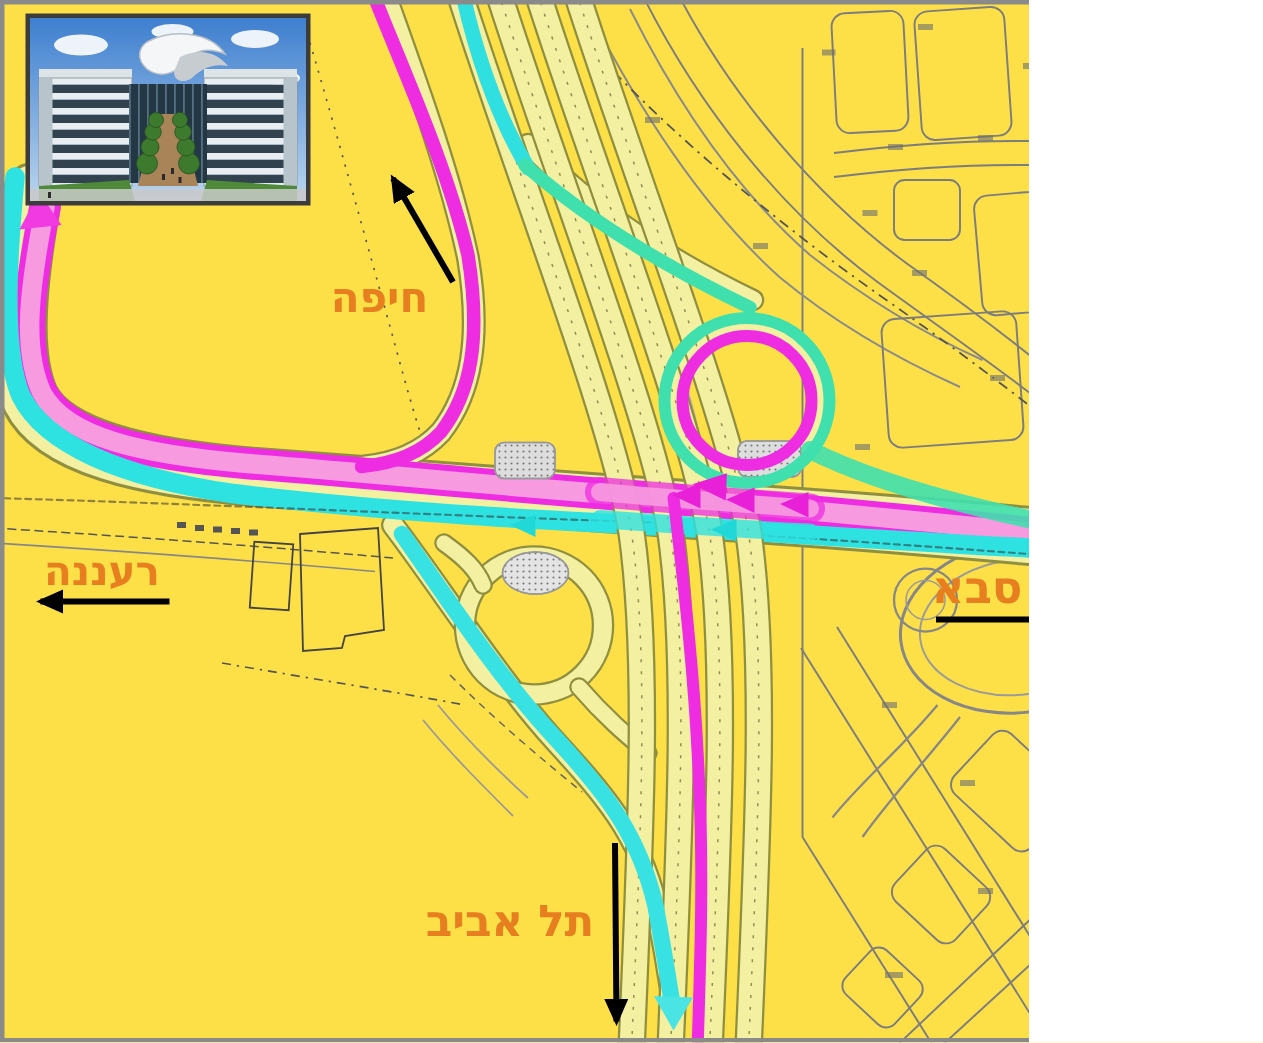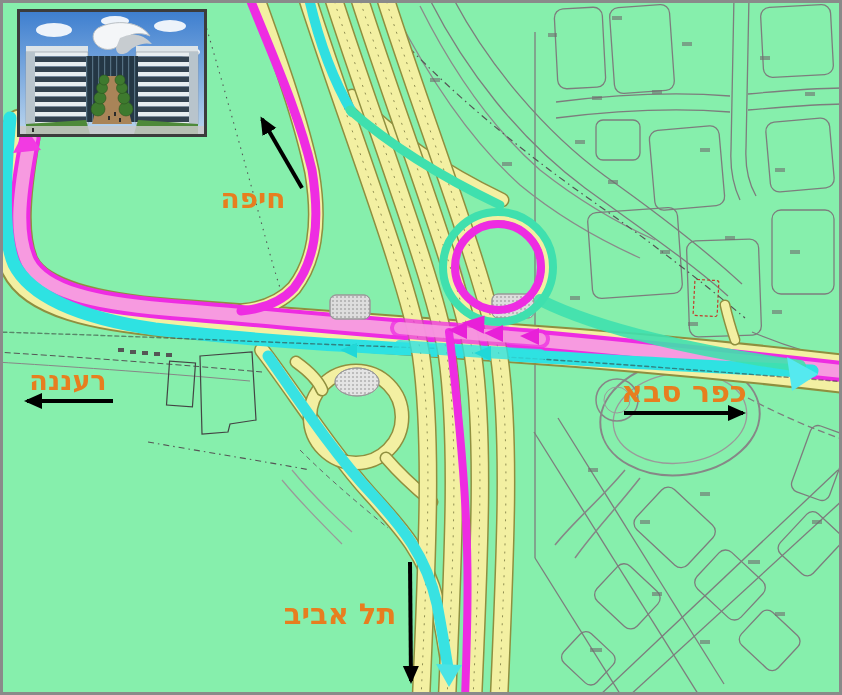--- a/index.html
+++ b/index.html
@@ -1,16 +1,16 @@
 <!DOCTYPE html>
 <html><head>
 <meta charset="utf-8">
 <style>
   html,body{margin:0;padding:0;background:#fff;}
-  .stage{position:relative;width:842px;height:695px;background:#86efac;overflow:hidden;
+  .stage{position:relative;width:686px;height:695px;background:#fde047;overflow:hidden;
          font-family:"DejaVu Sans","Liberation Sans",sans-serif;}
   svg{display:block;}
   text.city{font-weight:bold;font-family:"DejaVu Sans","Liberation Sans",sans-serif;}
 </style>
 </head>
 <body>
 
 <div class="stage">
 <svg width="842" height="695" viewBox="0 0 842 695">
 <defs>

